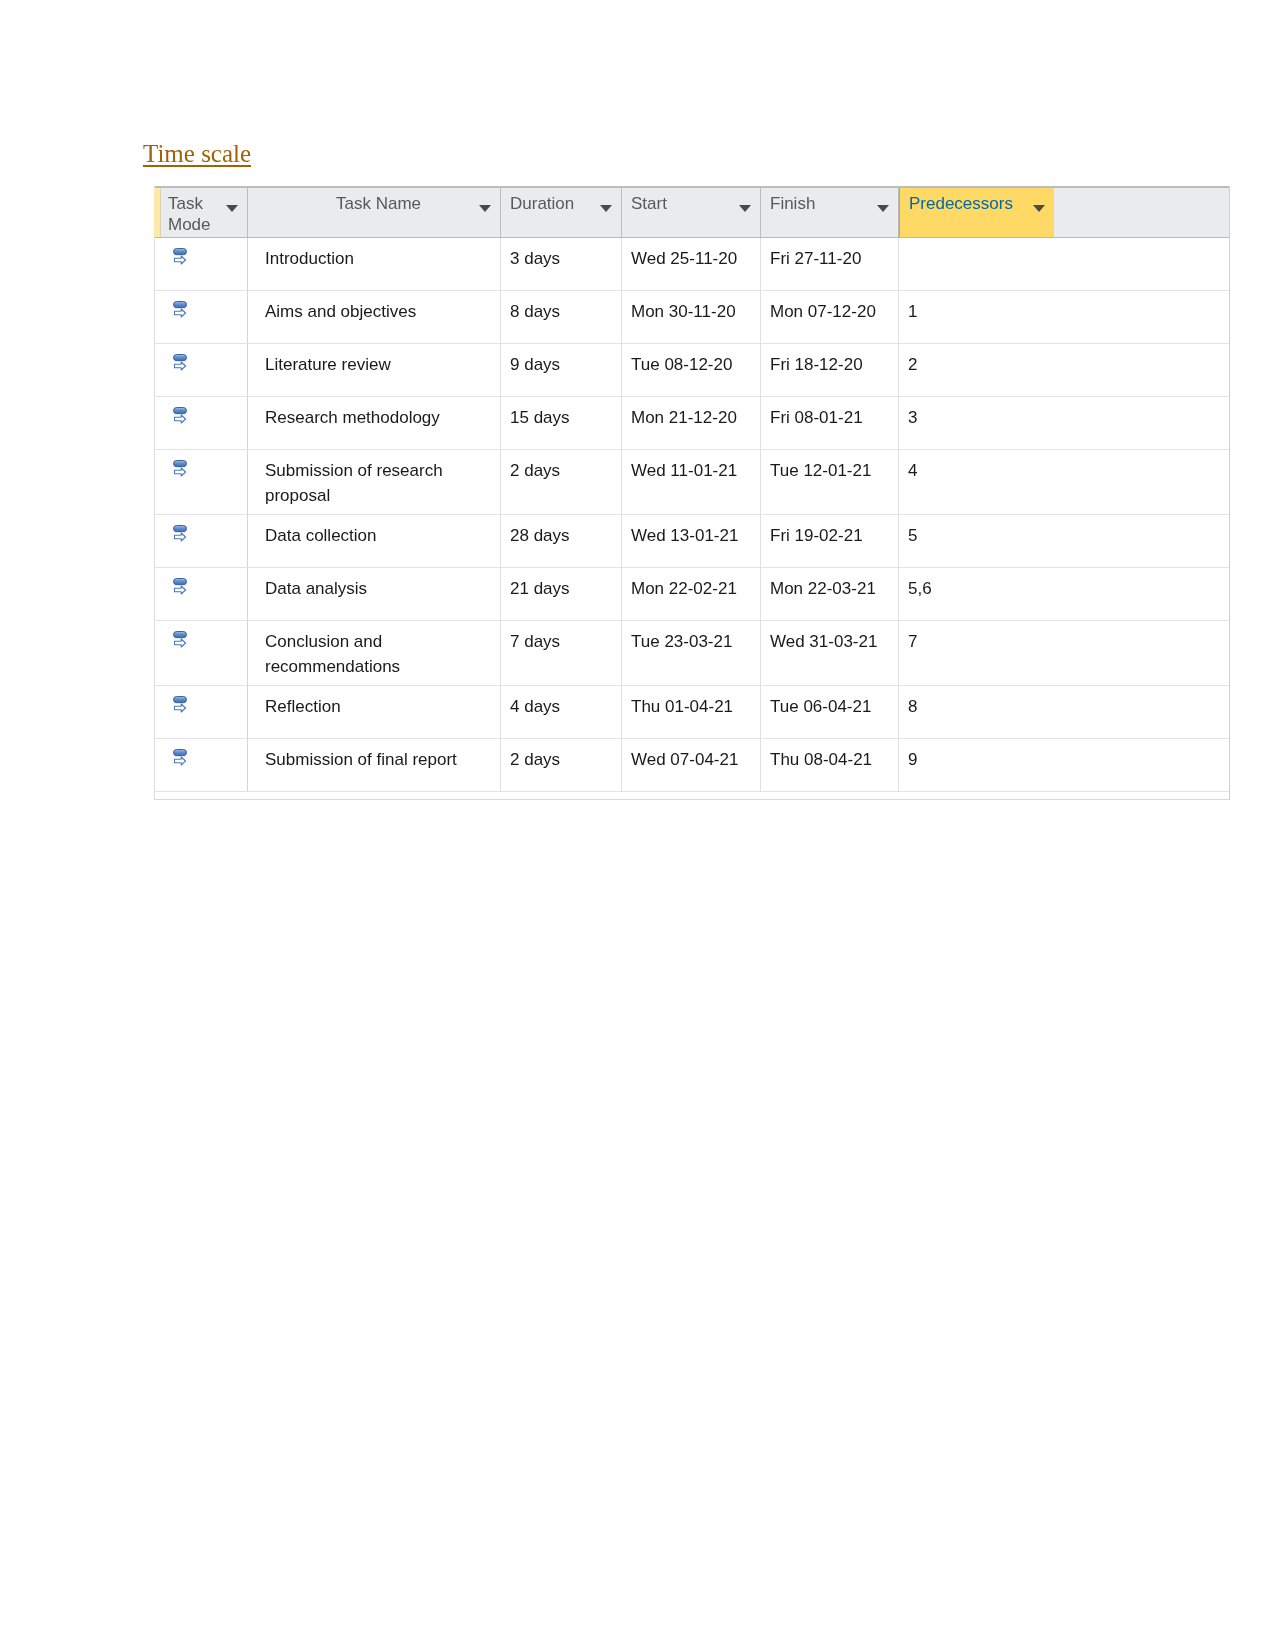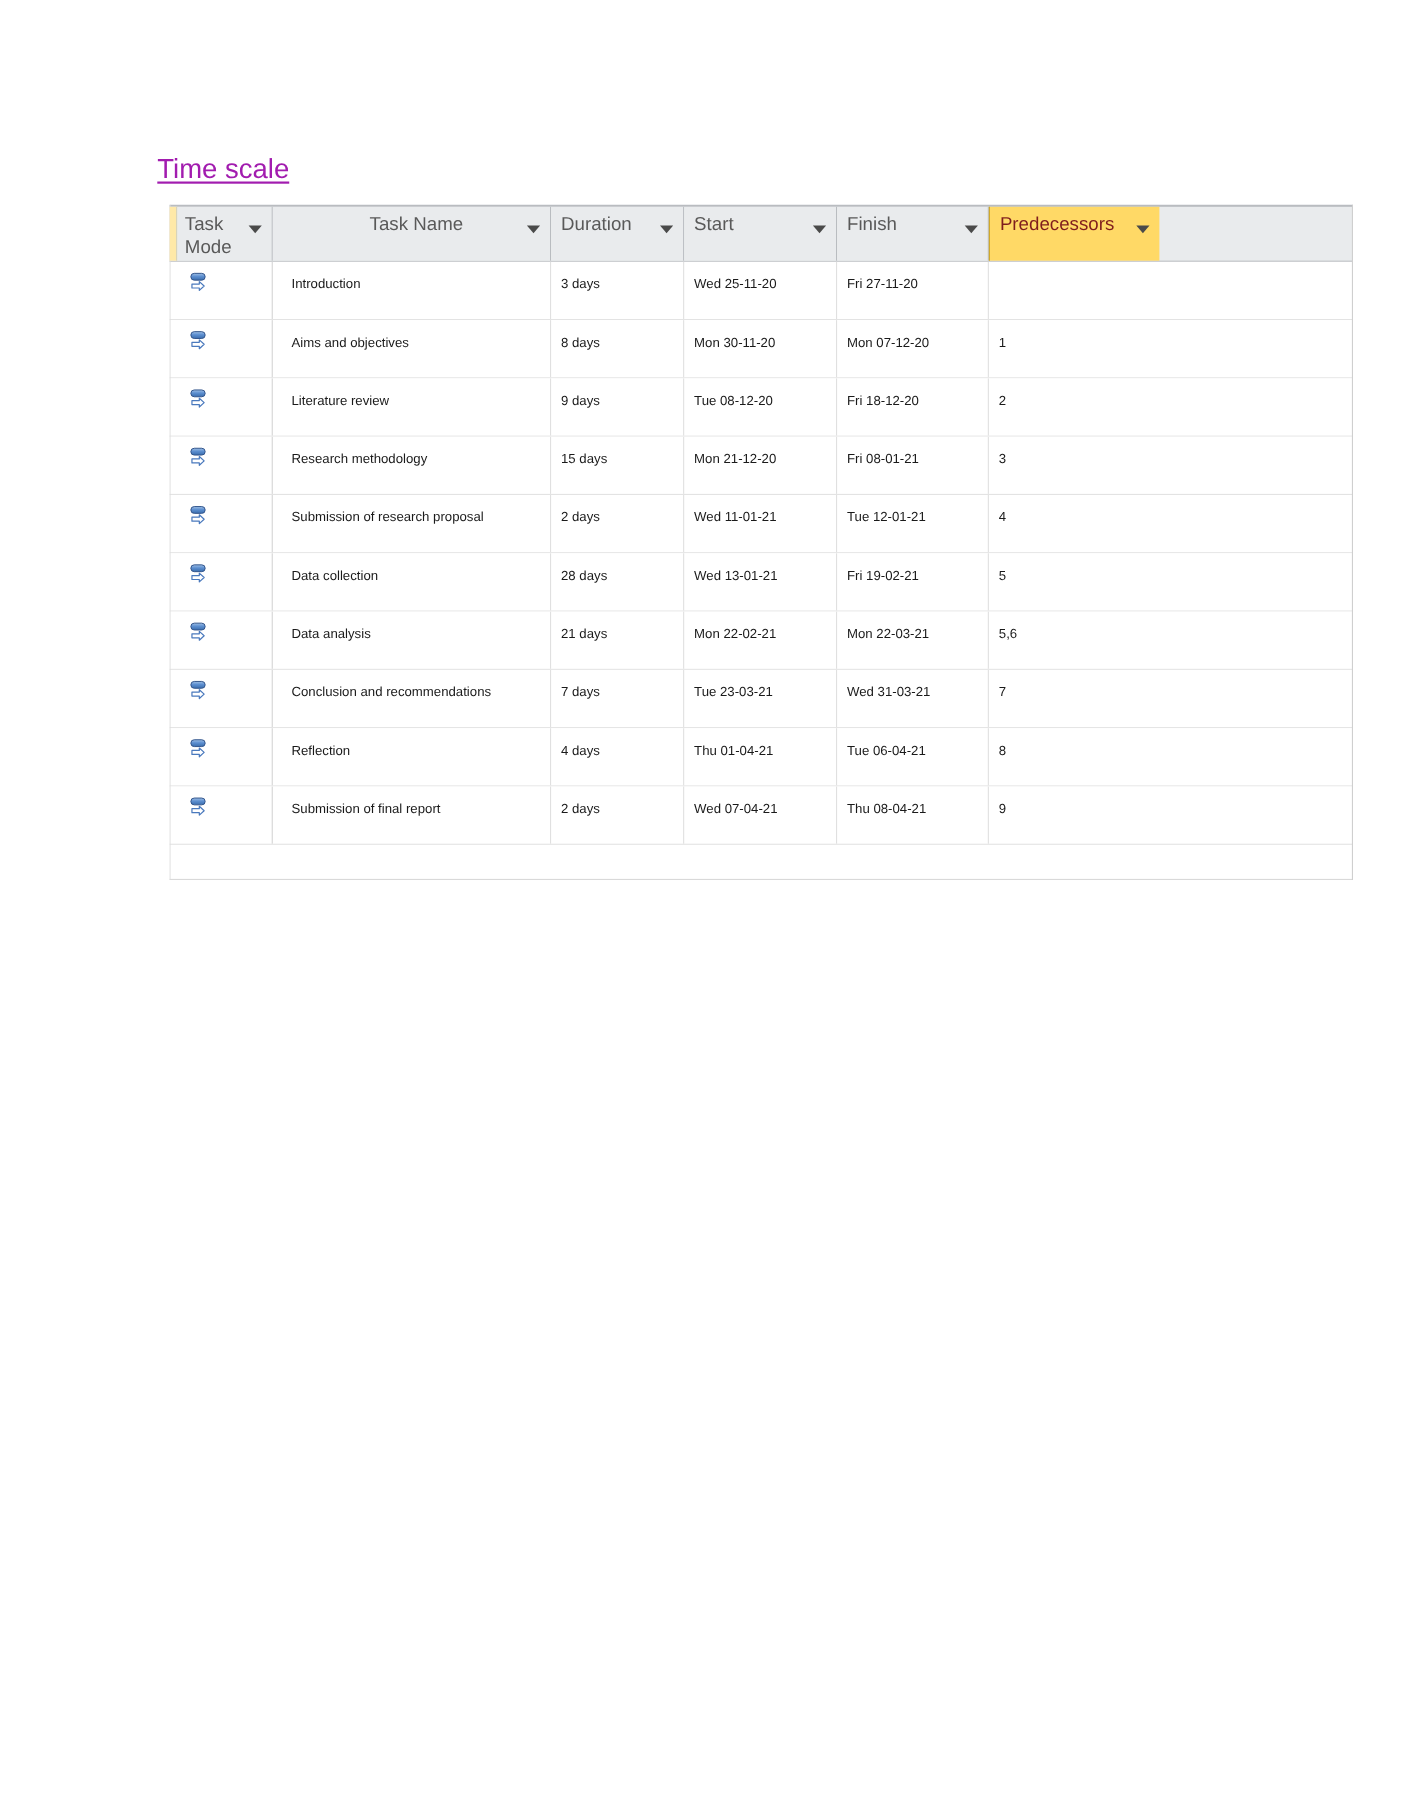--- a/index.html
+++ b/index.html
@@ -13,24 +13,24 @@
     position: relative;
     font-family: "Liberation Sans", sans-serif;
     overflow: hidden;
   }
 
   
   #page-heading {
     position: absolute;
     left: 143px;
     top: 139px;
-    font-family: Liberation Sans, sans-serif;
+    font-family: Liberation Serif, serif;
     font-size: 25px;
     line-height: 30px;
-    color: #a21caf;
+    color: #a16207;
     text-decoration: underline;
     text-underline-offset: 3px;
     white-space: nowrap;
   }
 
   
   #gantt-grid {
     position: absolute;
     left: 154px;
     top: 186px;
@@ -83,21 +83,21 @@
     border-right: 1px solid #b9bcc0;
     font-size: 17px;
     line-height: 21px;
     color: #595959;
     overflow: hidden;
   }
   .hcell.first { padding-left: 14px; }
   .hcell .hlabel { display: block; max-width: calc(100% - 26px); }
   .hcell.highlight {
     background: #ffd966;
-    color: #7f1d1d;
+    color: #0369a1;
     border-right: none;
     border-left: 1px solid #d0a92b;
   }
   .hcell .caret {
     position: absolute;
     right: 9px;
     top: 17px;
     width: 0; height: 0;
     border-left: 6px solid transparent;
     border-right: 6px solid transparent;
@@ -121,21 +121,21 @@
     background: #ffffff;
     border-bottom: 1px solid #e3e3e3;
     min-height: 53px;
     box-sizing: border-box;
   }
 
   .cell {
     position: relative;
     box-sizing: border-box;
     padding: 8px 0 6px 9px;
-    font-size: 12px;
+    font-size: 17px;
     line-height: 25px;
     color: #1a1a1a;
     border-right: 1px solid #e0e0e0;
     overflow: hidden;
   }
   .cell.c-mode { padding-left: 8px; border-right: 1px solid #d5d5d5; }
   .cell.c-name { padding-left: 17px; }
   .cell.c-pred { border-right: none; }
 
   

